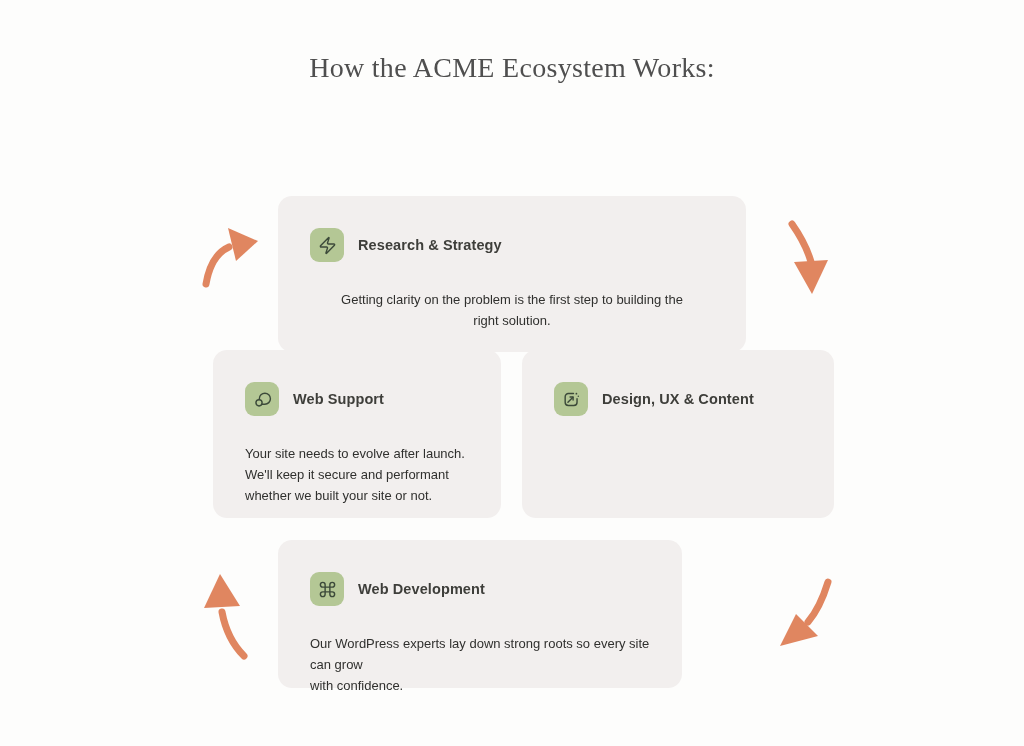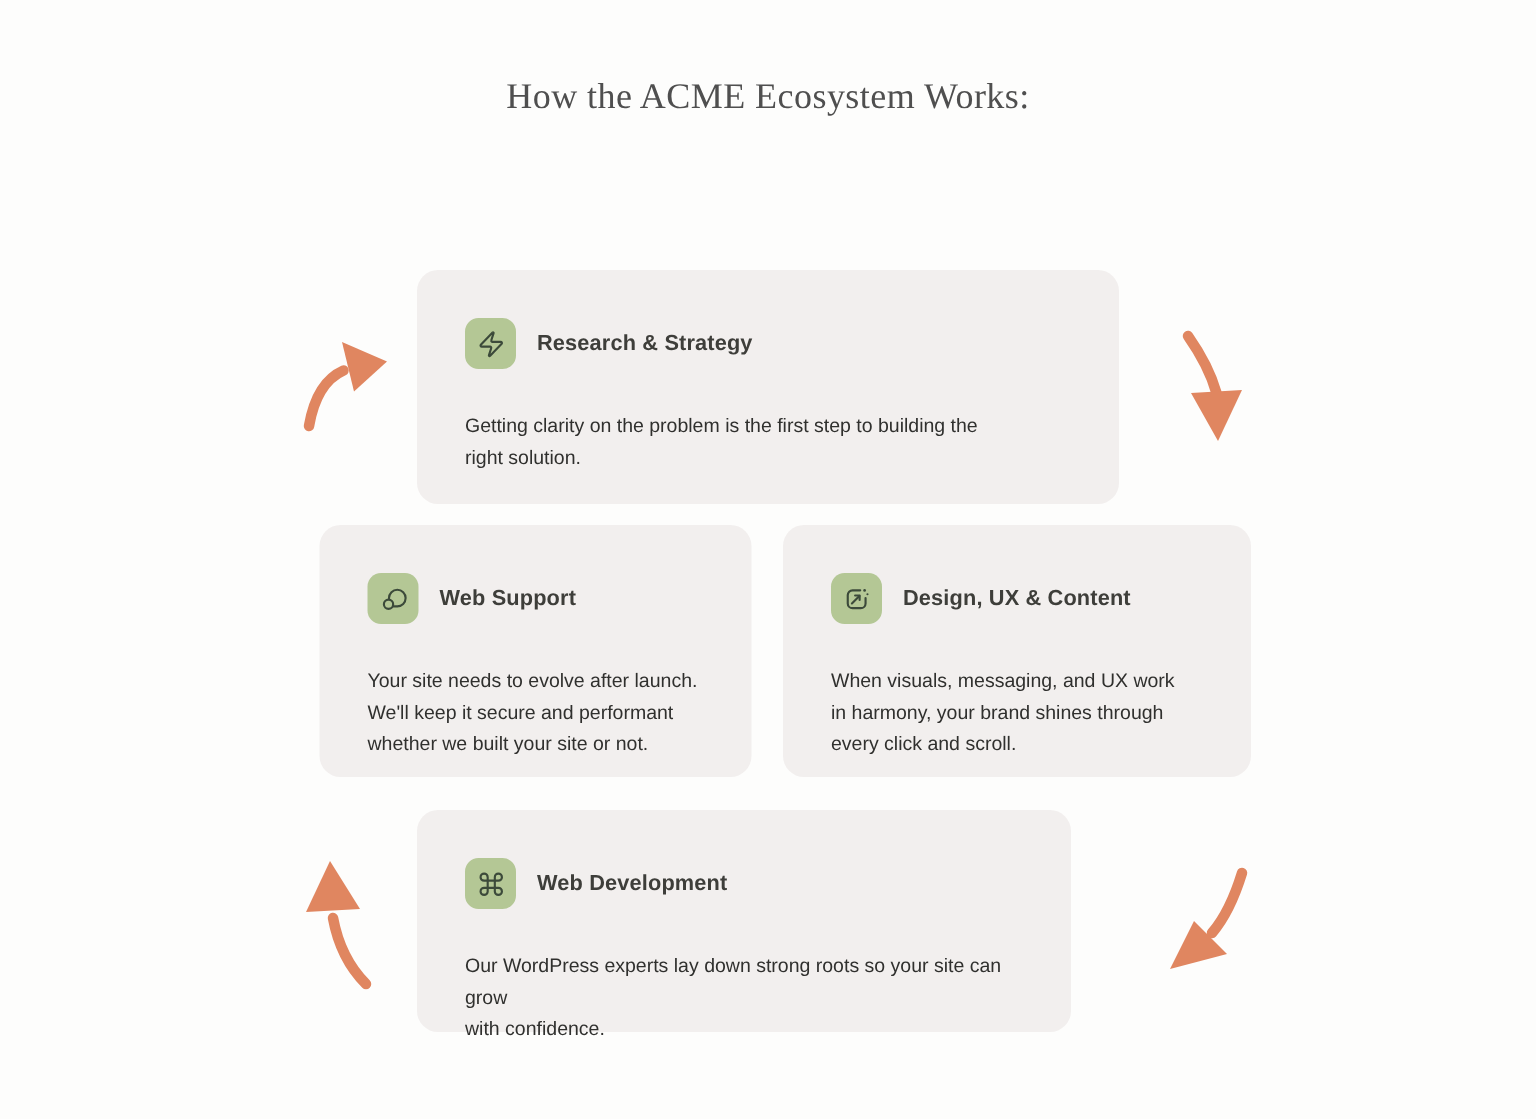--- a/index.html
+++ b/index.html
@@ -23,34 +23,34 @@
     overflow: hidden;
   }
   .page-title {
     position: absolute;
     top: 52px;
     left: 0;
     width: 100%;
     text-align: center;
     font-family: "Liberation Serif", "DejaVu Serif", serif;
     font-weight: 400;
-    font-size: 24px;
+    font-size: 28px;
     letter-spacing: 0.3px;
     color: var(--title-color);
   }
   .card {
     position: absolute;
     background: var(--card-bg);
     border-radius: 14px;
     padding: 32px;
   }
-  .card-top    { left: 278px; top: 180px; width: 468px; height: 156px; }
+  .card-top    { left: 278px; top: 196px; width: 468px; height: 156px; text-align: center; }
   .card-left   { left: 213px; top: 350px; width: 288px; height: 168px; }
   .card-right  { left: 522px; top: 350px; width: 312px; height: 168px; }
-  .card-bottom { left: 278px; top: 540px; width: 436px; height: 148px; }
+  .card-bottom { left: 278px; top: 540px; width: 404px; height: 148px; }
   .card-head {
     display: flex;
     align-items: center;
     gap: 14px;
   }
   .icon-box {
     width: 34px;
     height: 34px;
     flex: 0 0 34px;
     border-radius: 9px;
@@ -122,35 +122,32 @@
         <svg width="19" height="19" viewBox="0 0 24 24" fill="none" stroke="currentColor" stroke-width="1.8" stroke-linecap="round" stroke-linejoin="round">
           <path d="M14.5 4.5 H8 a4 4 0 0 0-4 4 v7 a4 4 0 0 0 4 4 h7 a4 4 0 0 0 4-4 V11"></path>
           <path d="M7.5 15.5 L13.8 9.2"></path>
           <path d="M10.2 8.8 h3.8 v3.8"></path>
           <circle cx="18.2" cy="4.6" r="1.15" fill="currentColor" stroke="none"></circle>
           <circle cx="20.6" cy="7.8" r="0.9" fill="currentColor" stroke="none"></circle>
         </svg>
       </span>
       <h3 class="card-title">Design, UX &amp; Content</h3>
     </div>
-    <p class="card-body">When visuals, messaging, and UX work
-in harmony, your brand shines through
-every click and scroll.</p>
   </section>
 
   <section class="card card-bottom">
     <div class="card-head">
       <span class="icon-box">
         <svg width="19" height="19" viewBox="0 0 24 24" fill="none" stroke="currentColor" stroke-width="1.8" stroke-linecap="round" stroke-linejoin="round">
           <path d="M15 6v12a3 3 0 1 0 3-3H6a3 3 0 1 0 3 3V6a3 3 0 1 0-3 3h12a3 3 0 1 0-3-3"></path>
         </svg>
       </span>
       <h3 class="card-title">Web Development</h3>
     </div>
-    <p class="card-body">Our WordPress experts lay down strong roots so your site can grow
+    <p class="card-body">Our WordPress experts lay down strong roots so every site can grow
 with confidence.</p>
   </section>
 
   <svg class="arrow" style="left:196px; top:218px;" width="66" height="76" viewBox="0 0 66 76">
     <path d="M10 66 Q15 37 33 29"></path>
     <polygon points="32,10 62,23 40,43"></polygon>
   </svg>
 
   <svg class="arrow" style="left:780px; top:218px;" width="56" height="80" viewBox="0 0 56 80">
     <path d="M12 6 Q26 26 31 44"></path>

